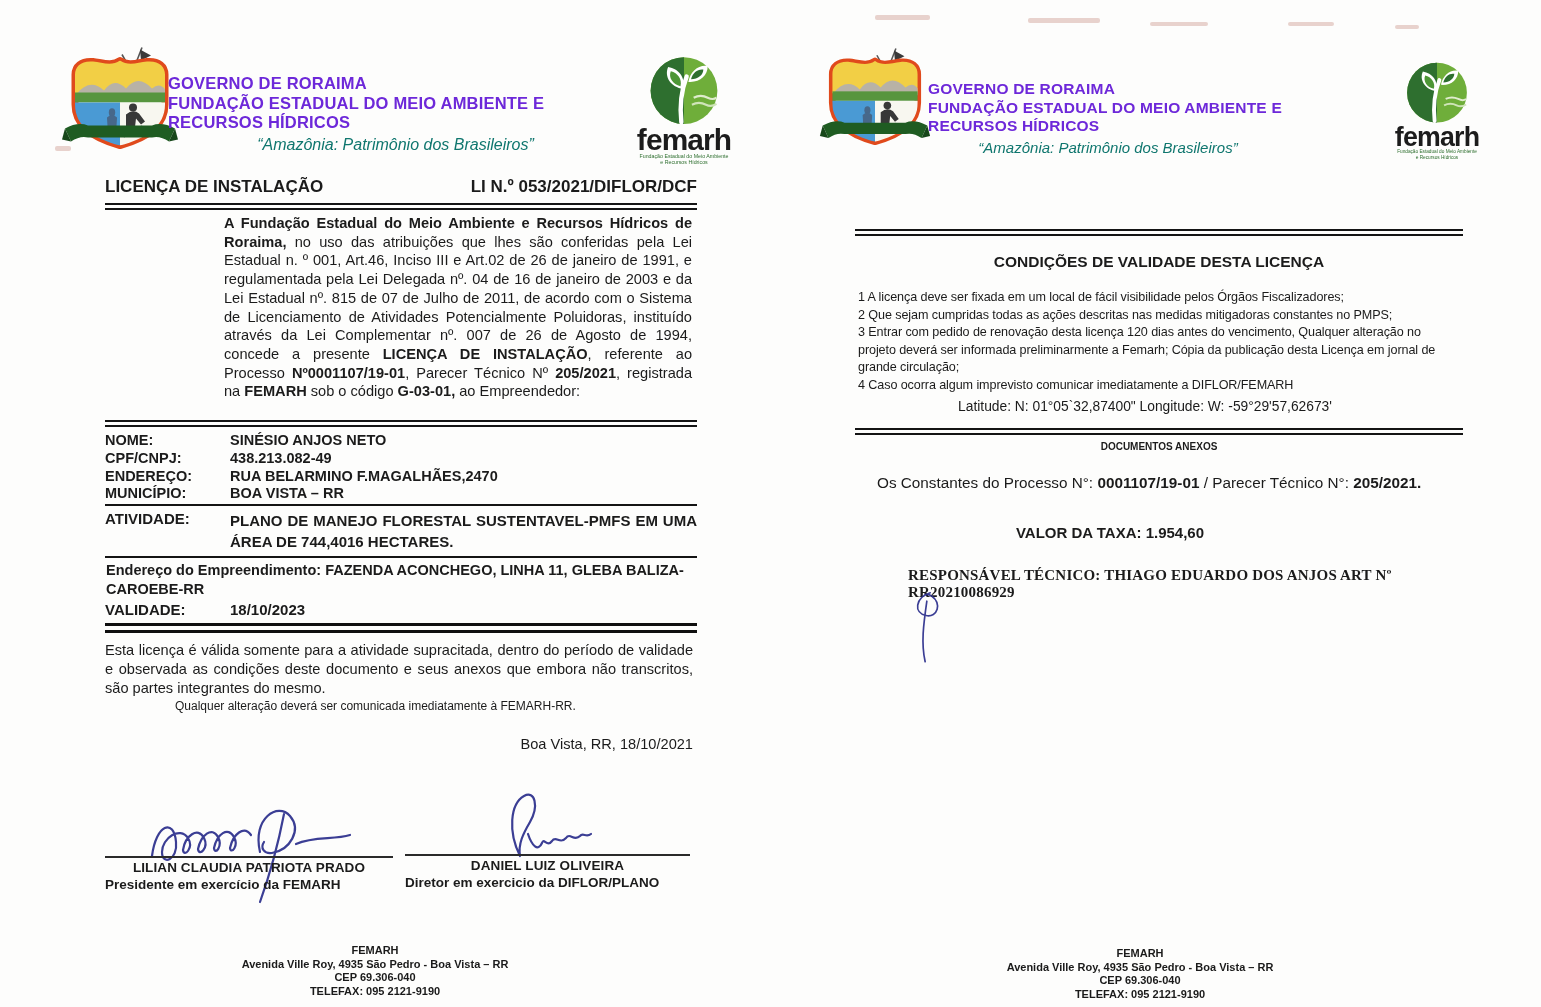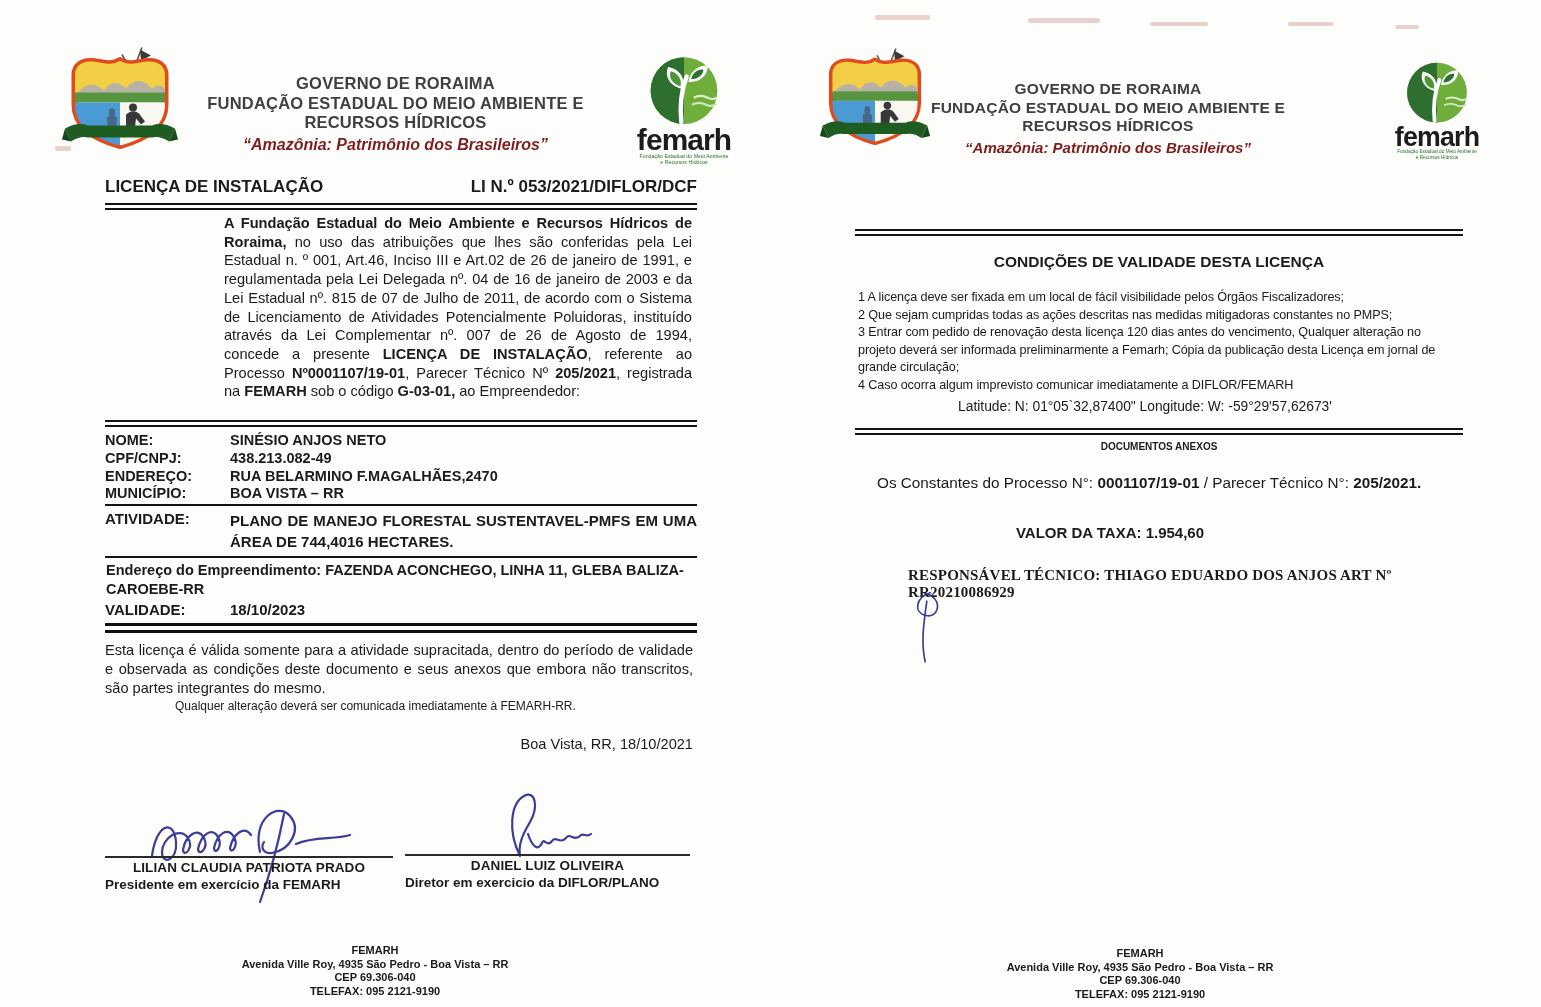--- a/index.html
+++ b/index.html
@@ -7,24 +7,24 @@
         font-family:"Liberation Sans",sans-serif;color:#1b1b1b;}
   .abs{position:absolute;}
   .b{font-weight:bold;}
   .center{text-align:center;}
   .just{text-align:justify;}
   
   .dline{height:3px;border-top:2px solid #141414;border-bottom:2px solid #141414;}
   .dline.thick{height:4px;border-top:3px solid #0f0f0f;border-bottom:3px solid #0f0f0f;}
   .sline{height:0;border-top:2px solid #141414;}
   
-  .hdr-org{font-weight:bold;text-align:center;letter-spacing:.2px;color:#404040;}
+  .hdr-org{font-weight:bold;text-align:left;letter-spacing:.2px;color:#6d28d9;}
   .hdr-l{font-size:16.5px;line-height:19.5px;}
   .hdr-r{font-size:15.5px;line-height:18.5px;}
-  .motto{font-weight:bold;font-style:italic;color:#7f1d1d;margin-top:3px;}
+  .motto{font-weight:normal;font-style:italic;color:#0f766e;margin-top:3px;}
   .motto-l{font-size:16px;} .motto-r{font-size:15px;}
   
   .title{font-size:17px;font-weight:bold;}
   .intro{font-size:14.6px;line-height:18.7px;}
   .field-row{display:flex;font-weight:bold;font-size:14.5px;line-height:17.8px;}
   .field-label{width:125px;flex:none;}
   .cond{font-size:12.6px;line-height:17.6px;letter-spacing:-.1px;}
   .footer{font-size:11px;font-weight:bold;text-align:center;line-height:13.5px;color:#1a1a1a;}
   .sig-line{height:0;border-top:2px solid #2a2a2a;}
   .sig-name{font-weight:bold;font-size:13.5px;text-align:center;letter-spacing:.1px;}

